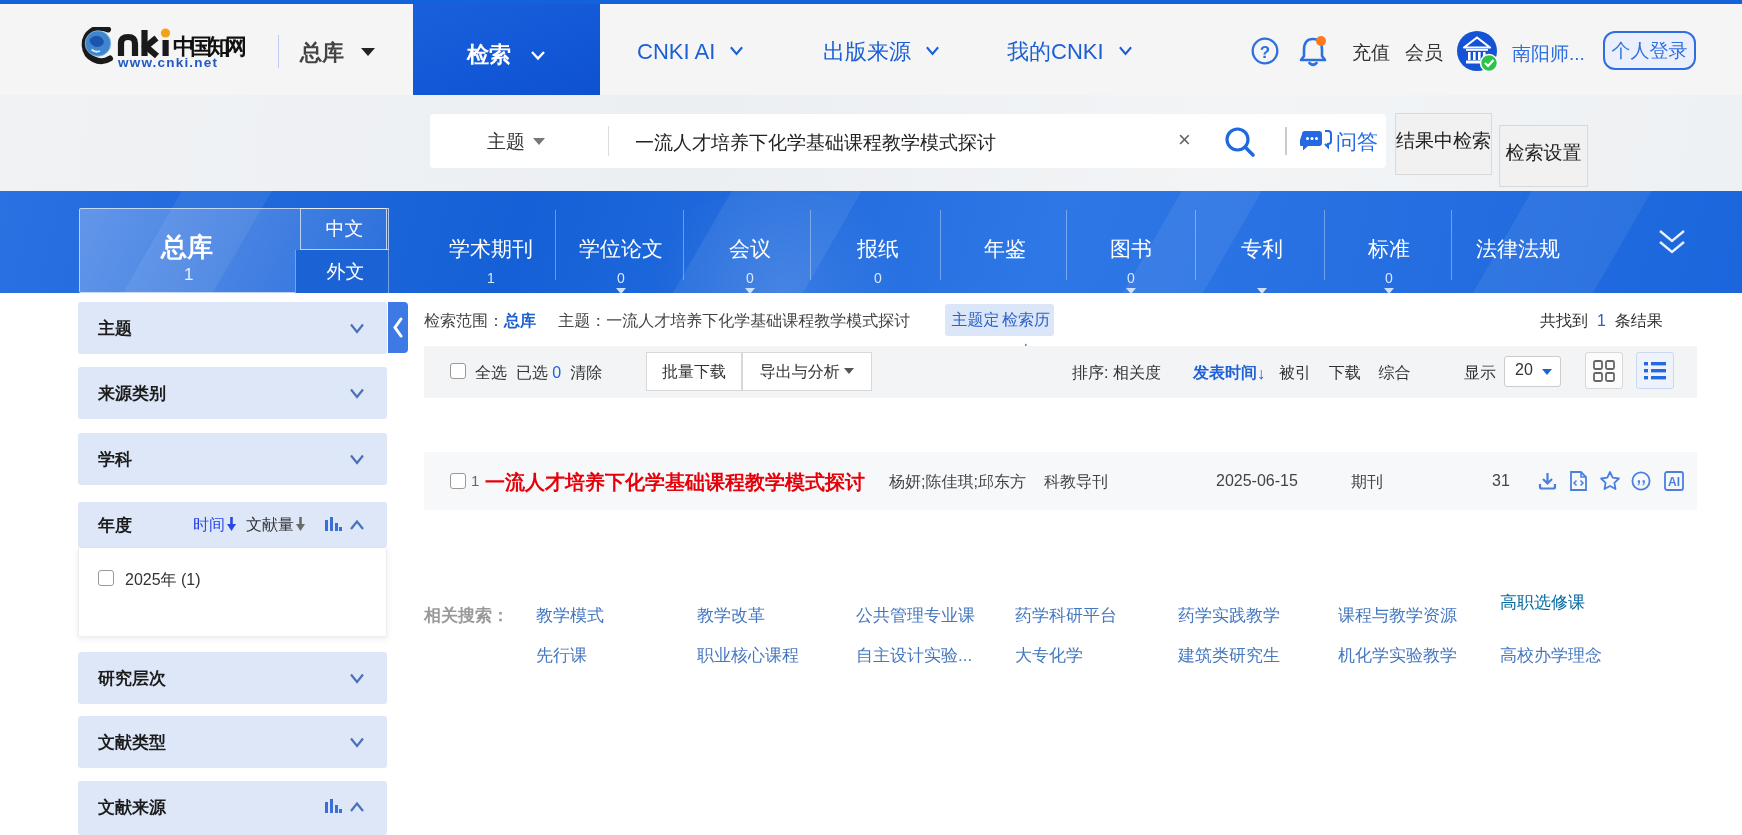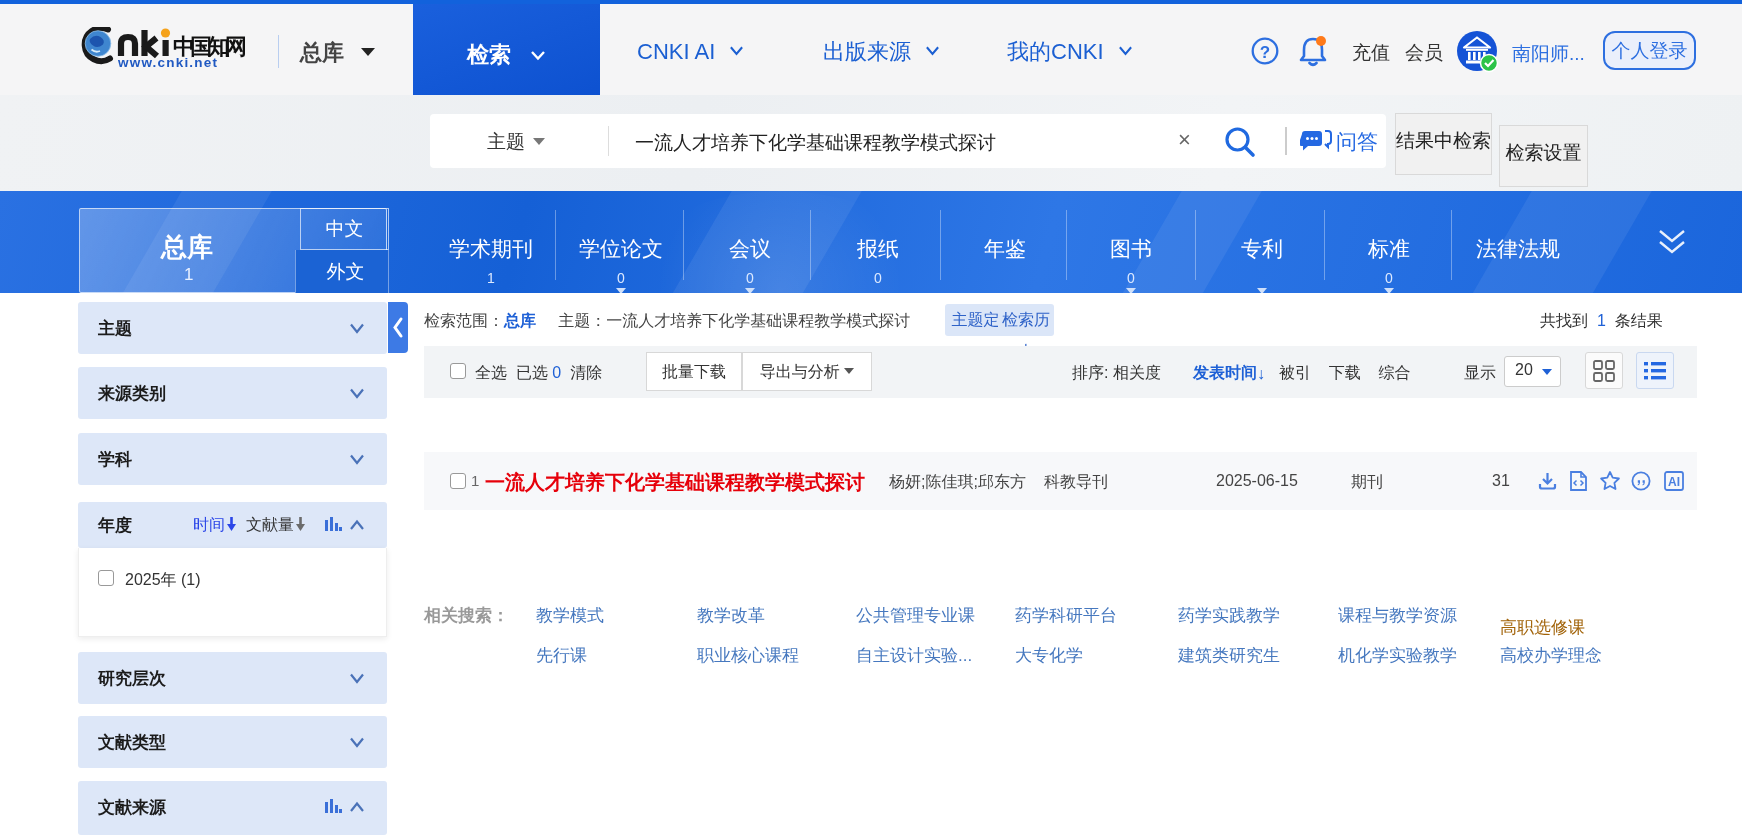--- a/index.html
+++ b/index.html
@@ -354,21 +354,21 @@
         </svg>
     </div>
 
     <div class="abs" style="left:424px;top:311px;font-size:17px;font-weight:bold;color:#999;">相关搜索：</div>
     <div class="abs" style="left:536px;top:311px;font-size:17px;color:#4678bf;">教学模式</div>
     <div class="abs" style="left:697px;top:311px;font-size:17px;color:#4678bf;">教学改革</div>
     <div class="abs" style="left:856px;top:311px;font-size:17px;color:#4678bf;">公共管理专业课</div>
     <div class="abs" style="left:1015px;top:311px;font-size:17px;color:#4678bf;">药学科研平台</div>
     <div class="abs" style="left:1178px;top:311px;font-size:17px;color:#4678bf;">药学实践教学</div>
     <div class="abs" style="left:1338px;top:311px;font-size:17px;color:#4678bf;">课程与教学资源</div>
-    <div class="abs" style="left:1500px;top:323px;font-size:17px;color:#a16207;text-align:right;">高职选修课</div>
+    <div class="abs" style="left:1500px;top:298px;font-size:17px;color:#0369a1;text-align:right;">高职选修课</div>
     <div class="abs" style="left:536px;top:351px;font-size:17px;color:#4678bf;">先行课</div>
     <div class="abs" style="left:697px;top:351px;font-size:17px;color:#4678bf;">职业核心课程</div>
     <div class="abs" style="left:856px;top:351px;font-size:17px;color:#4678bf;">自主设计实验...</div>
     <div class="abs" style="left:1015px;top:351px;font-size:17px;color:#4678bf;">大专化学</div>
     <div class="abs" style="left:1178px;top:351px;font-size:17px;color:#4678bf;">建筑类研究生</div>
     <div class="abs" style="left:1338px;top:351px;font-size:17px;color:#4678bf;">机化学实验教学</div>
     <div class="abs" style="left:1500px;top:351px;font-size:17px;color:#4678bf;">高校办学理念</div>
   </div>
 </div>
 

